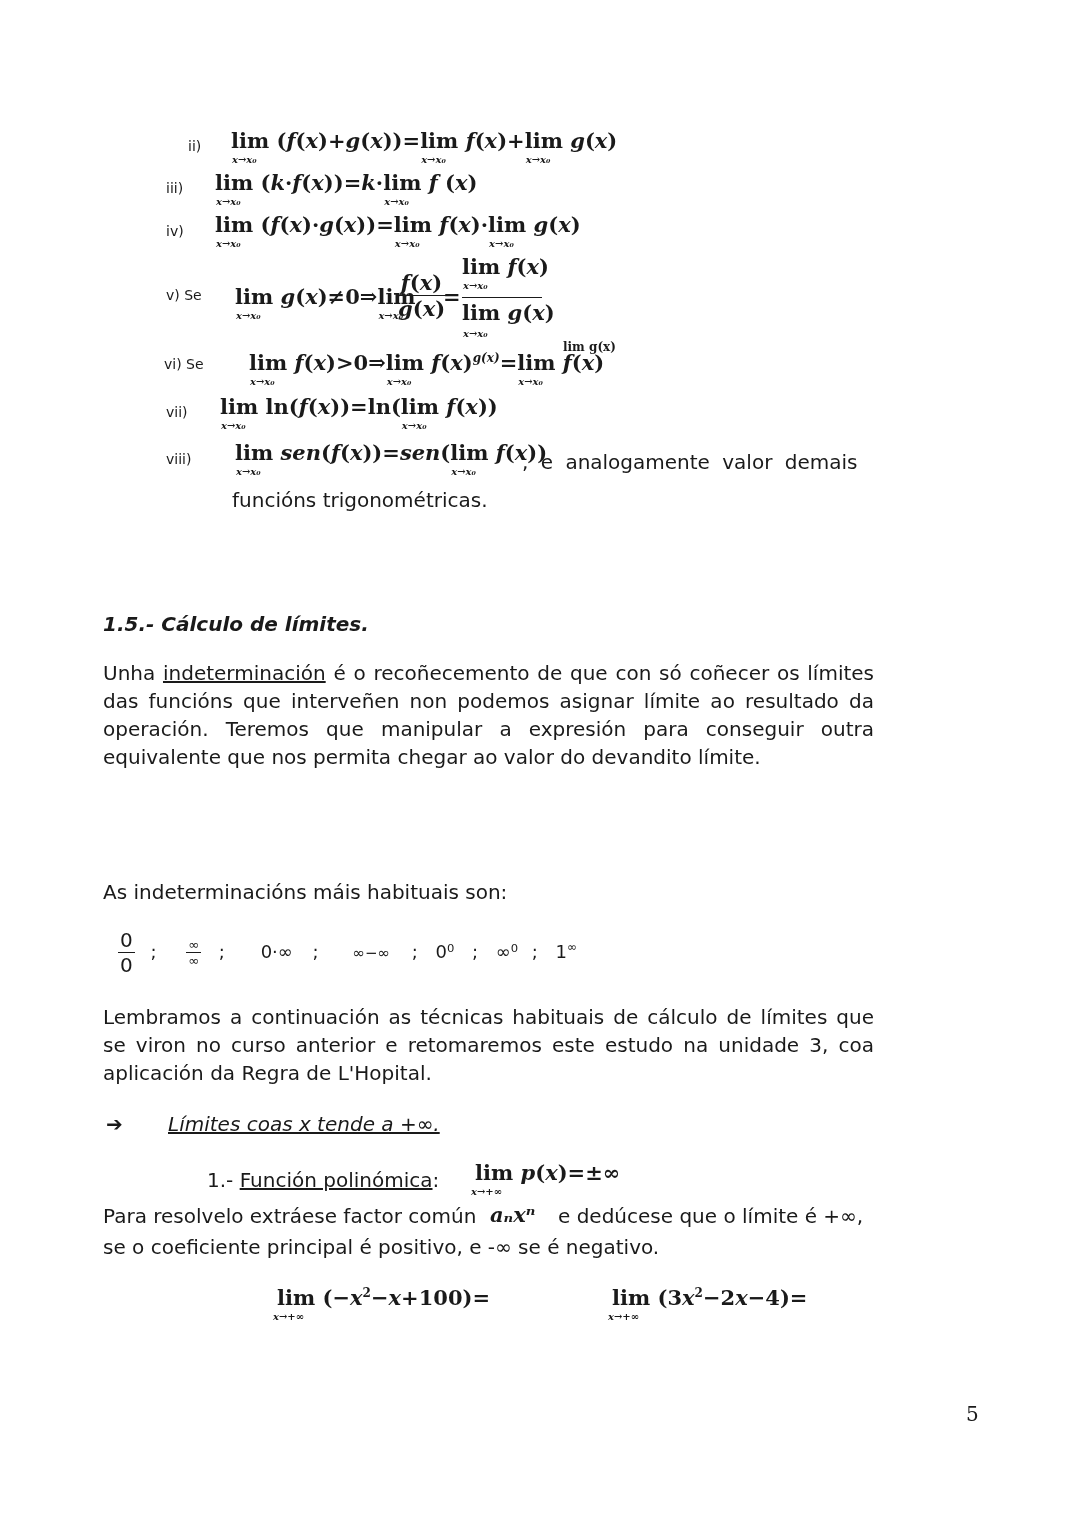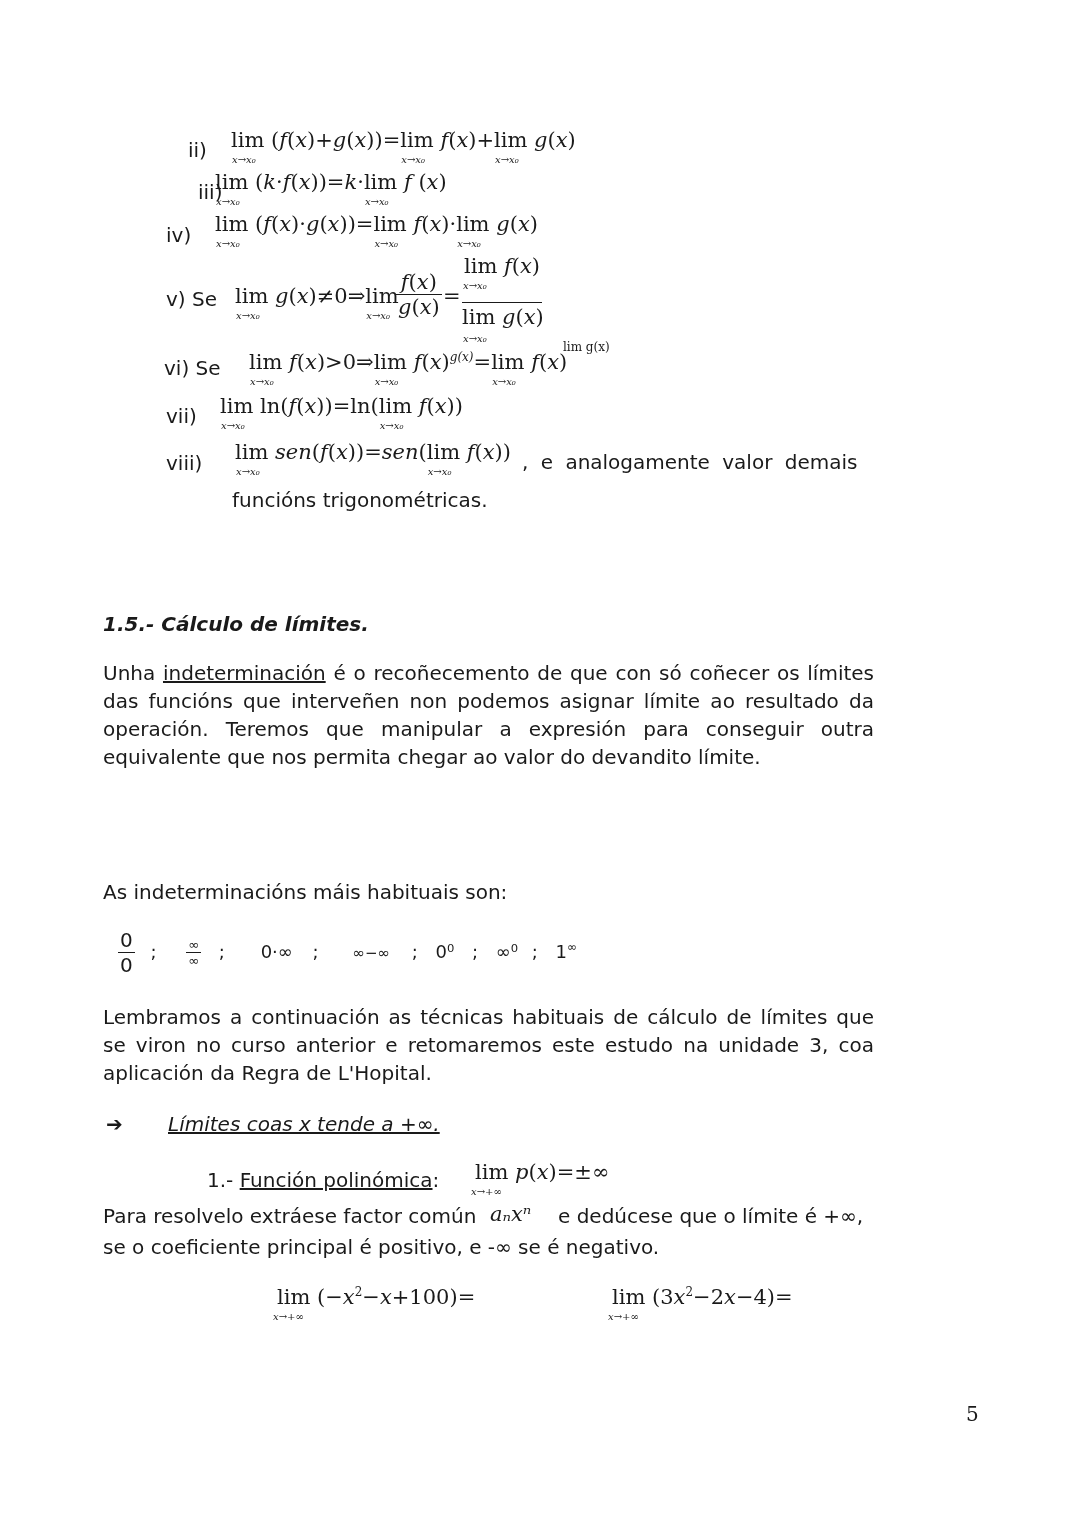--- a/index.html
+++ b/index.html
@@ -1,24 +1,24 @@
 <!DOCTYPE html>
 <html><head>
 <meta charset="utf-8">
 <style>
   html, body { margin: 0; padding: 0; background: #ffffff; }
   body { width: 1080px; height: 1528px; position: relative; overflow: hidden; color: #1a1a1a;
          font-family: "DejaVu Sans", sans-serif; }
   .abs { position: absolute; white-space: nowrap; }
   .txt { font-family: "DejaVu Sans", sans-serif; font-size: 20px; }
-  .math { font-family: "DejaVu Serif", serif; font-size: 21px; }
+  .math { font-family: "DejaVu Serif", serif; font-size: 21px; font-weight: bold; }
   .mi { font-style: italic; }
   .sub { font-family: "DejaVu Serif", serif; font-size: 10px; font-style: italic; position: absolute; white-space: nowrap; }
   .lim { display: inline-block; position: relative; }
-  .label { font-family: "DejaVu Sans", sans-serif; font-size: 20px; }
+  .label { font-family: "DejaVu Sans", sans-serif; font-size: 14px; }
   .para { position: absolute; left: 103px; width: 771px; font-family: "DejaVu Sans", sans-serif;
           font-size: 20px; line-height: 28px; text-align: justify; }
   .para p { margin: 0; }
   .heading { font-weight: bold; font-style: italic; font-size: 20px; }
   u { text-decoration: underline; }
   .frac { display: inline-block; vertical-align: middle; text-align: center; }
   .frac .n { display: block; border-bottom: 1.5px solid #1a1a1a; padding: 0 2px; }
   .frac .d { display: block; padding: 0 2px; }
   .sup { font-size: 12px; vertical-align: super; }
   .pagenum { font-family: "DejaVu Serif", serif; font-size: 20px; }
@@ -27,21 +27,21 @@
 <body>
 
 <div class="abs label" style="left:188px;top:138px;">ii)</div>
 <div class="abs math" style="left:231px;top:128px;">
   <span class="lim">lim<span class="sub" style="left:1px;top:26px;">x→x₀</span></span>
   (<span class="mi">f</span>(<span class="mi">x</span>)+<span class="mi">g</span>(<span class="mi">x</span>))=<span class="lim">lim<span class="sub" style="left:1px;top:26px;">x→x₀</span></span>
   <span class="mi">f</span>(<span class="mi">x</span>)+<span class="lim">lim<span class="sub" style="left:1px;top:26px;">x→x₀</span></span>
   <span class="mi">g</span>(<span class="mi">x</span>)
 </div>
 
-<div class="abs label" style="left:166px;top:180px;margin-left:32px;">iii)</div>
+<div class="abs label" style="left:166px;top:180px;">iii)</div>
 <div class="abs math" style="left:215px;top:170px;">
   <span class="lim">lim<span class="sub" style="left:1px;top:26px;">x→x₀</span></span>
   (<span class="mi">k</span>·<span class="mi">f</span>(<span class="mi">x</span>))=<span class="mi">k</span>·<span class="lim">lim<span class="sub" style="left:1px;top:26px;">x→x₀</span></span>
   <span class="mi">f</span> (<span class="mi">x</span>)
 </div>
 
 <div class="abs label" style="left:166px;top:223px;">iv)</div>
 <div class="abs math" style="left:215px;top:212px;">
   <span class="lim">lim<span class="sub" style="left:1px;top:26px;">x→x₀</span></span>
   (<span class="mi">f</span>(<span class="mi">x</span>)·<span class="mi">g</span>(<span class="mi">x</span>))=<span class="lim">lim<span class="sub" style="left:1px;top:26px;">x→x₀</span></span>
@@ -53,21 +53,21 @@
 <div class="abs math" style="left:235px;top:284px;">
   <span class="lim">lim<span class="sub" style="left:1px;top:26px;">x→x₀</span></span>
   <span class="mi">g</span>(<span class="mi">x</span>)≠0⇒<span class="lim">lim<span class="sub" style="left:1px;top:26px;">x→x₀</span></span>
 </div>
 <div class="abs math" style="left:396px;top:270px;text-align:center;">
   <div style="border-bottom:1.5px solid #1a1a1a;padding:0 2px;"><span class="mi">f</span>(<span class="mi">x</span>)</div>
   <div style="padding:0 2px;"><span class="mi">g</span>(<span class="mi">x</span>)</div>
 </div>
 <div class="abs math" style="left:443px;top:284px;">=</div>
 <div class="abs math" style="left:462px;top:254px;text-align:center;width:80px;">
-  <div style="position:relative;padding-bottom:24px;border-bottom:1.5px solid #1a1a1a;">lim <span class="mi">f</span>(<span class="mi">x</span>)
+  <div style="position:relative;padding-bottom:18px;border-bottom:1.5px solid #1a1a1a;">lim <span class="mi">f</span>(<span class="mi">x</span>)
     <span class="sub" style="left:1px;top:26px;">x→x₀</span></div>
   <div style="position:relative;padding-top:2px;">lim <span class="mi">g</span>(<span class="mi">x</span>)
     <span class="sub" style="left:1px;top:30px;">x→x₀</span></div>
 </div>
 
 <div class="abs label" style="left:164px;top:356px;">vi) Se</div>
 <div class="abs math" style="left:249px;top:350px;">
   <span class="lim">lim<span class="sub" style="left:1px;top:26px;">x→x₀</span></span>
   <span class="mi">f</span>(<span class="mi">x</span>)&gt;0⇒<span class="lim">lim<span class="sub" style="left:1px;top:26px;">x→x₀</span></span>
   <span class="mi">f</span>(<span class="mi">x</span>)<span class="sup mi">g(x)</span>=<span class="lim">lim<span class="sub" style="left:1px;top:26px;">x→x₀</span></span>

